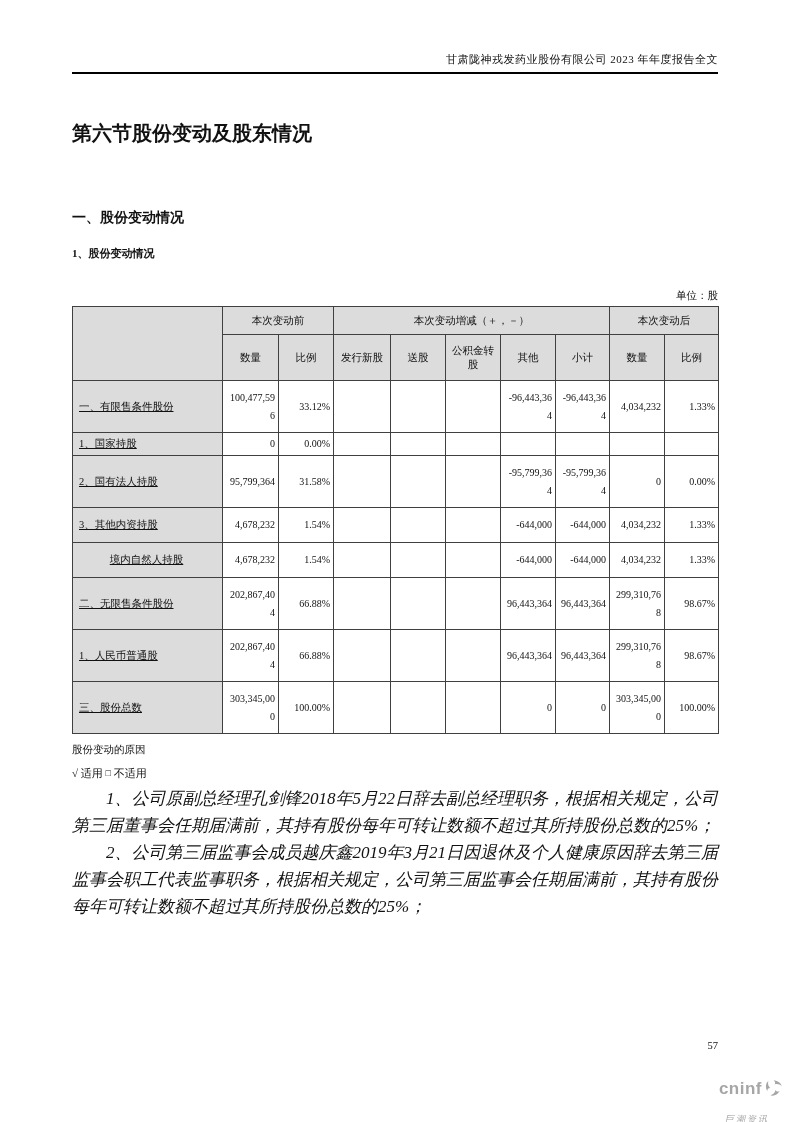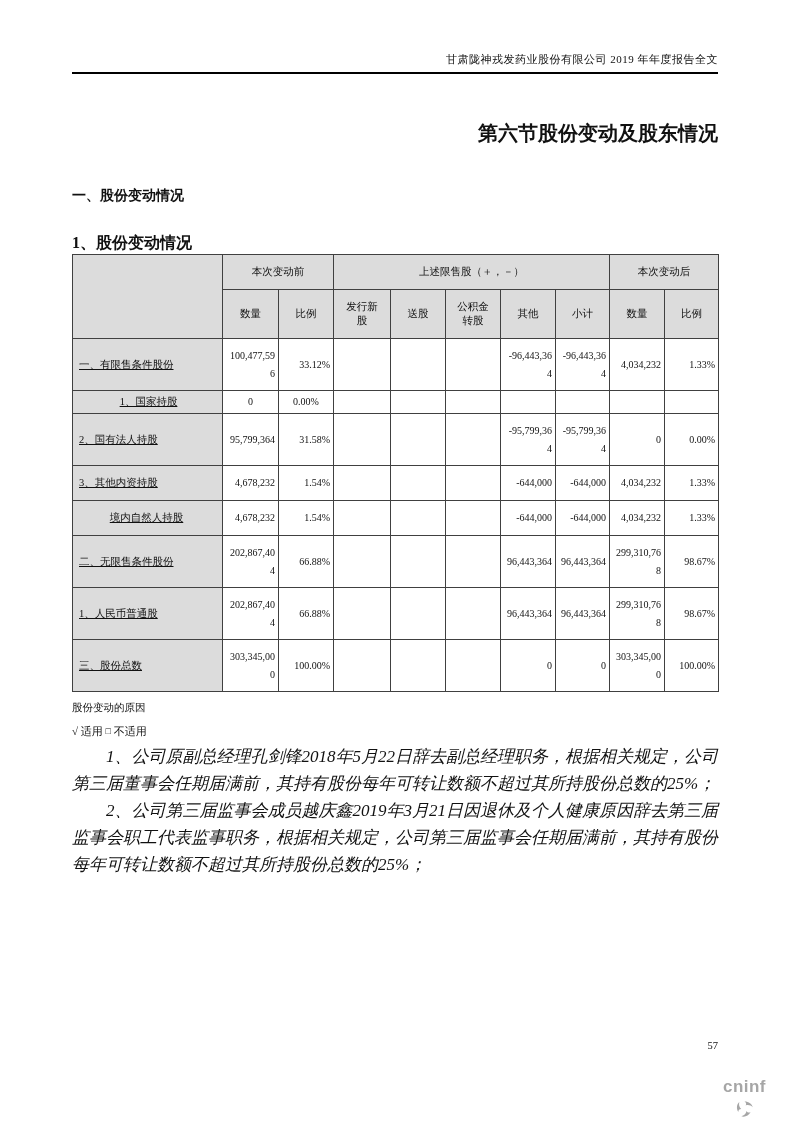--- a/index.html
+++ b/index.html
@@ -15,34 +15,34 @@
     overflow:hidden;
   }
   .doc-header{
     text-align:right;
     font-size:11px;
     letter-spacing:.5px;
     padding-bottom:5px;
     border-bottom:2px solid #000;
   }
   .chapter-title{
-    text-align:right;
+    text-align:left;
     font-size:20px;
     font-weight:bold;
     margin-top:46px;
   }
   .section-heading{
     font-size:14px;
     font-weight:bold;
-    margin-top:40px;
+    margin-top:62px;
   }
   .subsection-heading{
-    font-size:16px;
+    font-size:11px;
     font-weight:bold;
-    margin-top:28px;
+    margin-top:19px;
   }
   .unit-line{
     text-align:right;
     font-size:10.5px;
     margin-top:28px;
     margin-bottom:3px;
   }
   table.share-table{
     border-collapse:collapse;
     table-layout:fixed;
@@ -52,21 +52,21 @@
     border:1px solid #404040;
     font-weight:normal;
     box-sizing:border-box;
     overflow:hidden;
   }
   .hd{
     background:#dcdcdc;
     text-align:center;
     vertical-align:middle;
     font-size:10.5px;
-    padding:10px;
+    padding:2px;
   }
   tr.hrow1 th{height:28px;}
   tr.hrow2 th{height:46px;}
   td.rowlabel{
     background:#dcdcdc;
     font-size:10.5px;
     text-align:left;
     padding:2px 4px 2px 6px;
     vertical-align:middle;
     text-decoration:underline;
@@ -75,21 +75,21 @@
   td.num{
     font-size:10px;
     text-align:right;
     vertical-align:middle;
     padding:1px 3px;
     word-break:break-all;
     line-height:1.75;
   }
   tr.tall td{height:52px;}
   tr.mid td{height:35px;}
-  tr.short td{height:23px;text-align:center;}
+  tr.short td{height:23px;}
   .reason-heading{font-size:10.5px;margin-top:9px;}
   .applicability{font-size:11px;margin-top:9px;}
   .applicability .box{font-size:9px;position:relative;top:-1px;}
   .paragraphs{margin-top:4px;}
   .paragraphs p{
     margin:0;
     font-size:17px;
     line-height:27px;
     text-align:justify;
     text-indent:2em;
@@ -104,57 +104,58 @@
   }
   .cninfo-logo{
     position:absolute;
     top:1078px;
     right:10px;
     text-align:right;
     color:#a6a6a6;
     font-family:"Liberation Sans","DejaVu Sans",sans-serif;
     line-height:1.1;
   }
-  .logo-row{display:flex;align-items:center;justify-content:flex-end;gap:2px;flex-direction:column;}
+  .logo-row{display:flex;align-items:center;justify-content:flex-end;gap:2px;}
   .logo-brand{font-size:17px;font-weight:bold;letter-spacing:.5px;}
   .logo-name{font-size:9px;letter-spacing:2px;margin-top:14px;margin-right:14px;font-style:italic;}
   .logo-url{font-size:9px;margin-top:2px;}
 </style>
 </head>
 <body>
 
 <div class="page">
 
-  <div class="doc-header">甘肃陇神戎发药业股份有限公司 2019 年年度报告全文</div>
+  <div class="doc-header">甘肃陇神戎发药业股份有限公司 2023 年年度报告全文</div>
 
   <div class="chapter-title">第六节股份变动及股东情况</div>
 
   <div class="section-heading">一、股份变动情况</div>
 
   <div class="subsection-heading">1、股份变动情况</div>
 
+  <div class="unit-line">单位：股</div>
 
   <table class="share-table">
     <colgroup>
       <col style="width:150px">
         <col style="width:56px">
         <col style="width:55px">
       <col style="width:57px">
         <col style="width:55px">
         <col style="width:55px">
       <col style="width:55px">
         <col style="width:54px">
         <col style="width:55px">
       <col style="width:54px">
     </colgroup>
     <thead>
       <tr class="hrow1">
         <th class="hd" rowspan="2"></th>
         <th class="hd" colspan="2">本次变动前</th>
-        <th class="hd" colspan="5">上述限售股（＋，－）</th>
+        <th class="hd" colspan="5">本次变动增减（＋，－）</th>
         <th class="hd" colspan="2">本次变动后</th>
       </tr>
       <tr class="hrow2">
         <th class="hd">数量</th>
         <th class="hd">比例</th>
         <th class="hd">发行新股</th>
         <th class="hd">送股</th>
         <th class="hd">公积金转股</th>
         <th class="hd">其他</th>
         <th class="hd">小计</th>

